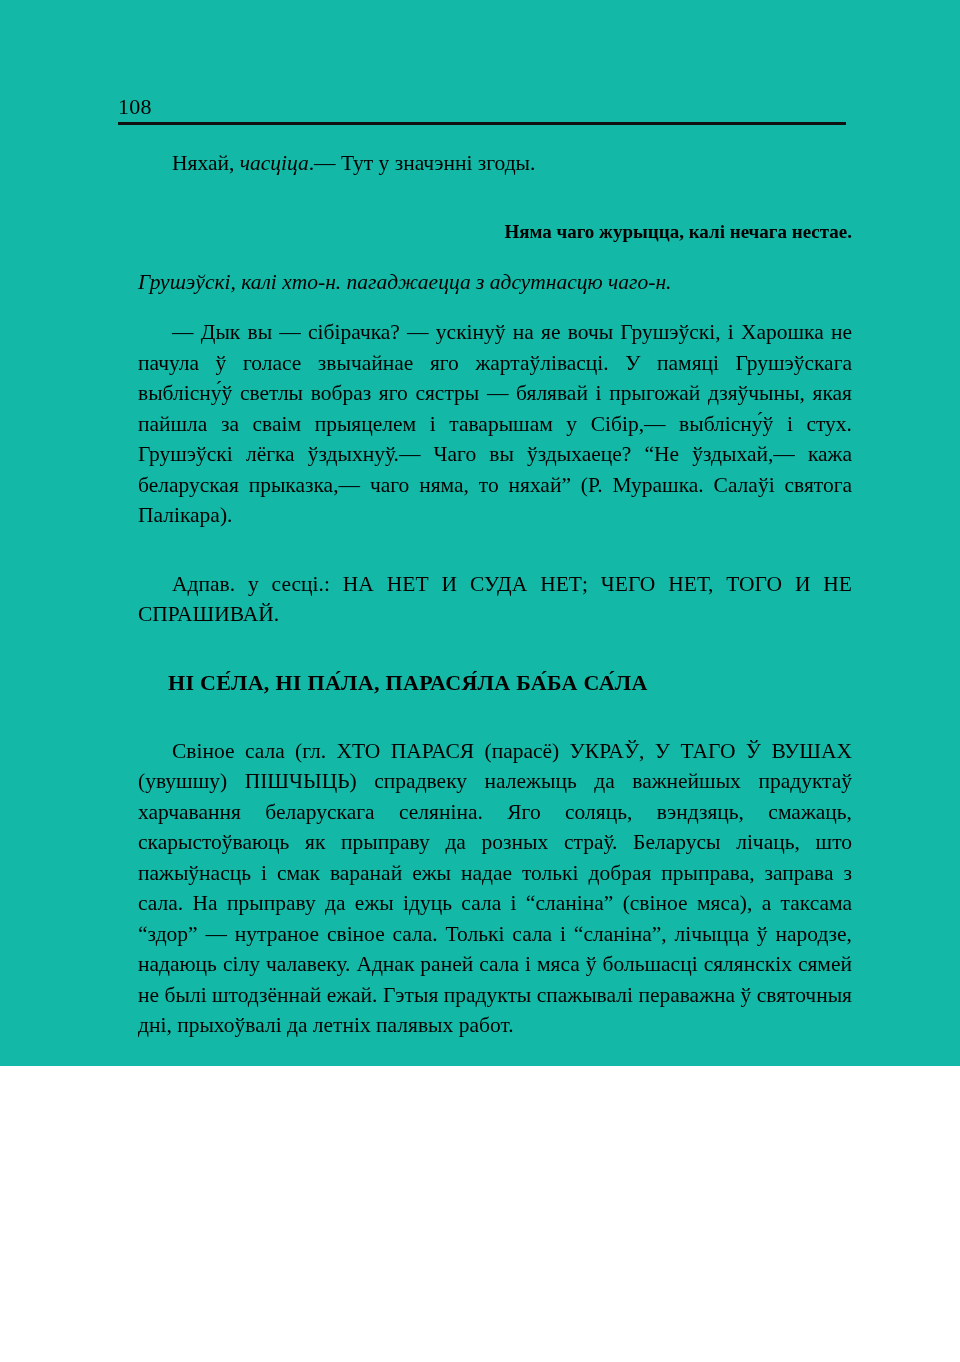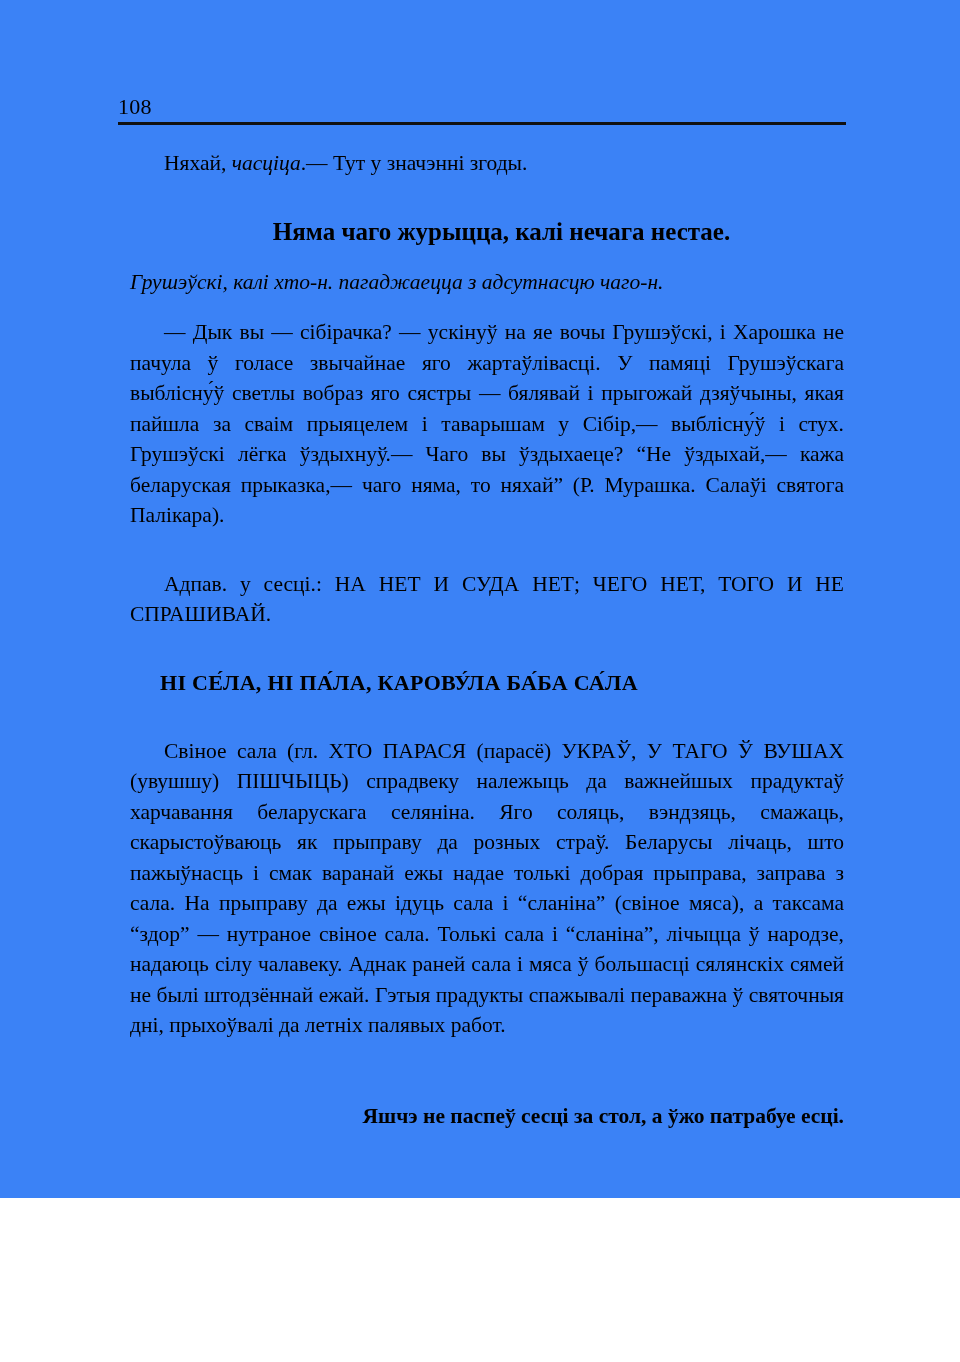--- a/index.html
+++ b/index.html
@@ -3,22 +3,22 @@
 <meta charset="utf-8">
 <style>
   html, body {
     margin: 0;
     padding: 0;
     background: #ffffff;
   }
   .page {
     position: relative;
     width: 960px;
-    height: 1198px;
-    background: #3b82f6;
+    height: 1066px;
+    background: #14b8a6;
     margin: 0 auto;
     overflow: hidden;
     font-family: "Liberation Serif", "DejaVu Serif", serif;
     color: #000000;
   }
 
   
   .header {
     position: absolute;
     left: 118px;
@@ -33,21 +33,21 @@
   .head-rule {
     margin-top: 2px;
     height: 3px;
     background: #111111;
     width: 728px;
   }
 
   
   .column {
     position: absolute;
-    left: 130px;
+    left: 138px;
     top: 148px;
     width: 714px;
   }
 
   p {
     margin: 0;
     font-size: 21.5px;
     line-height: 30.5px;
     text-align: justify;
     text-justify: inter-word;
@@ -67,23 +67,23 @@
     font-weight: bold;
     font-size: 22px;
     line-height: 30px;
     text-align: left;
     text-indent: 30px;
     letter-spacing: 0.3px;
   }
 
   .lemma-bold {
     font-weight: bold;
-    font-size: 25px;
+    font-size: 19px;
     line-height: 30px;
-    text-align: center;
+    text-align: right;
     text-indent: 0;
     margin-left: 29px;
   }
 
   .final-bold {
     font-weight: bold;
     font-size: 21.5px;
     line-height: 30px;
     text-align: right;
     text-indent: 34px;
@@ -106,21 +106,21 @@
     <p class="indent"><span>Няхай, </span><span class="italic">часціца</span><span>.— Тут у значэнні згоды.</span></p>
 
     <p class="lemma-bold gap-lg">Няма чаго журыцца, калі нечага нестае.</p>
 
     <p class="italic noindent gap-sm">Грушэўскі, калі хто-н. пагаджаецца з адсутнасцю чаго-н.</p>
 
     <p class="indent gap-sm">— Дык вы — сібірачка? — ускінуў на яе вочы Грушэўскі, і Харошка не пачула ў голасе звычайнае яго жартаўлівасці. У памяці Грушэўскага выблісну́ў светлы вобраз яго сястры — бялявай і прыгожай дзяўчыны, якая пайшла за сваім прыяцелем і таварышам у Сібір,— выблісну́ў і стух. Грушэўскі лёгка ўздыхнуў.— Чаго вы ўздыхаеце? “Не ўздыхай,— кажа беларуская прыказка,— чаго няма, то няхай” (Р. Мурашка. Салаўі святога Палікара).</p>
 
     <p class="indent gap-lg"><span>Адпав. у сесці.: </span><span class="caps">НА НЕТ И СУДА НЕТ; ЧЕГО НЕТ, ТОГО И НЕ СПРАШИВАЙ.</span></p>
 
-    <p class="entry-head gap-lg">НІ СЕ́ЛА, НІ ПА́ЛА, КАРОВУ́ЛА БА́БА СА́ЛА</p>
+    <p class="entry-head gap-lg">НІ СЕ́ЛА, НІ ПА́ЛА, ПАРАСЯ́ЛА БА́БА СА́ЛА</p>
 
 
 
     <p class="indent gap-lg">Свіное сала (гл. ХТО ПАРАСЯ (парасё) УКРАЎ, У ТАГО Ў ВУШАХ (увушшу) ПІШЧЫЦЬ) спрадвеку належыць да важнейшых прадуктаў харчавання беларускага селяніна. Яго соляць, вэндзяць, смажаць, скарыстоўваюць як прыправу да розных страў. Беларусы лічаць, што пажыўнасць і смак варанай ежы надае толькі добрая прыправа, заправа з сала. На прыправу да ежы ідуць сала і “сланіна” (свіное мяса), а таксама “здор” — нутраное свіное сала. Толькі сала і “сланіна”, лічыцца ў народзе, надаюць сілу чалавеку. Аднак раней сала і мяса ў большасці сялянскіх сямей не былі штодзённай ежай. Гэтыя прадукты спажывалі пераважна ў святочныя дні, прыхоўвалі да летніх палявых работ.</p>
 
     <p class="final-bold gap-xxl">Яшчэ не паспеў сесці за стол, а ўжо патрабуе есці.</p>
 
   </div>
 </div>
 

